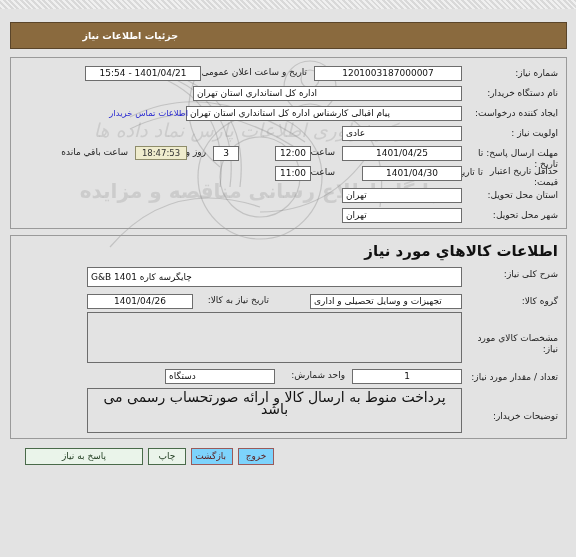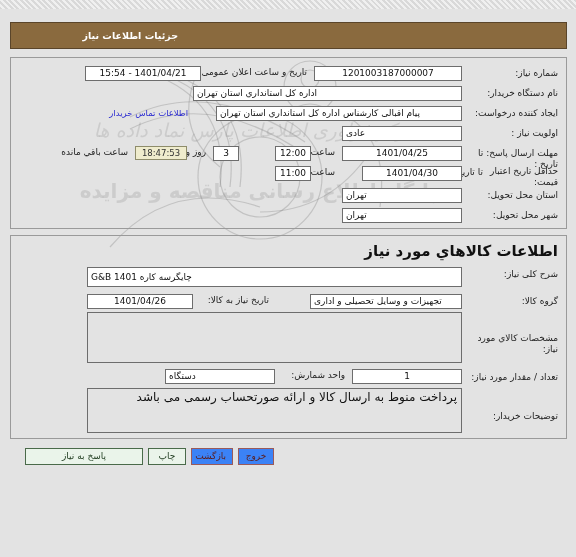--- a/index.html
+++ b/index.html
@@ -143,23 +143,23 @@
     right: 8px;
     top: 6px;
     font-size: 15px;
     font-weight: bold;
     color: #111;
   }
   .textarea {
     box-sizing: border-box;
     background: transparent;
     border: 1px solid #6d6d6d;
-    font-size: 12px;
+    font-size: 14px;
     color: #111;
-    text-align: right;
+    text-align: center;
     padding: 2px 4px;
     overflow: hidden;
     line-height: 12px;
   }
 
   
   .btnbar {
     position: absolute;
     top: 437px;
     right: 9px;
@@ -181,21 +181,21 @@
     text-align: center;
     padding: 0 6px;
     cursor: pointer;
     white-space: nowrap;
     border: 1px solid #4a6a4a;
     background: #eaf4ea;
     color: #1d3a1d;
   }
   .btn.danger {
     border: 1px solid #9a5a5a;
-    background: #3b82f6;
+    background: #7dd3fc;
     color: #5a1d1d;
   }
 </style>
 </head>
 <body>
 
 <div class="top-strip"></div>
 
 <div class="page">
 
@@ -231,21 +231,21 @@
 
       <div class="lbl-col" style="top:10px;">شماره نیاز:</div>
       <div class="fld" style="position:absolute; top:8px; right:104px; width:148px;">1201003187000007</div>
       <div class="inline-lbl" style="position:absolute; top:9px; right:255px;">تاریخ و ساعت اعلان عمومی:</div>
       <div class="fld" style="position:absolute; top:8px; right:365px; width:116px;">1401/04/21 - 15:54</div>
 
       <div class="lbl-col" style="top:30px;">نام دستگاه خریدار:</div>
       <div class="fld rtl-right" style="position:absolute; top:28px; right:104px; width:269px;">اداره کل استانداري استان تهران</div>
 
       <div class="lbl-col" style="top:50px;">ایجاد کننده درخواست:</div>
-      <div class="fld rtl-right" style="position:absolute; top:48px; right:104px; width:246px;">پیام اقبالی کارشناس اداره کل استانداري استان تهران</div>
+      <div class="fld rtl-right" style="position:absolute; top:48px; right:104px; width:276px;">پیام اقبالی کارشناس اداره کل استانداري استان تهران</div>
       <a class="link" style="position:absolute; top:50px; right:378px;">اطلاعات تماس خریدار</a>
 
       <div class="lbl-col" style="top:70px;">اولویت نیاز :</div>
       <div class="fld rtl-right" style="position:absolute; top:68px; right:104px; width:120px;">عادی</div>
 
       <div class="lbl-col" style="top:90px;">مهلت ارسال پاسخ: تا تاریخ :</div>
       <div class="fld" style="position:absolute; top:88px; right:104px; width:120px;">1401/04/25</div>
       <div class="inline-lbl" style="position:absolute; top:89px; right:227px;">ساعت</div>
       <div class="fld" style="position:absolute; top:88px; right:255px; width:36px;">12:00</div>
       <div class="fld" style="position:absolute; top:88px; right:327px; width:26px;">3</div>

